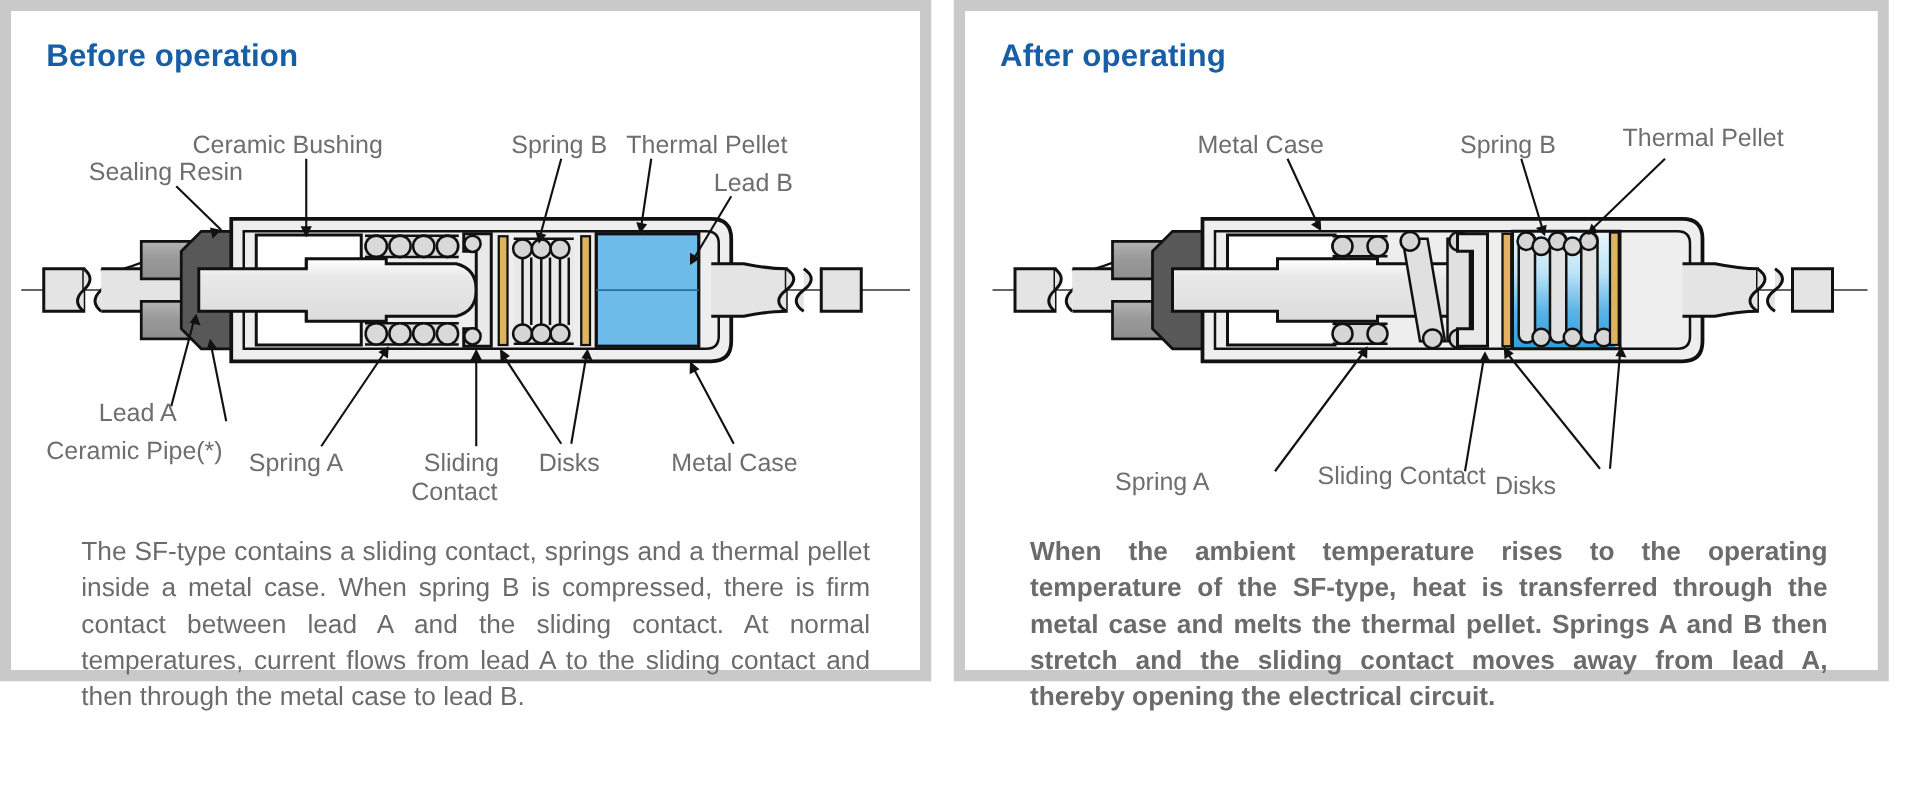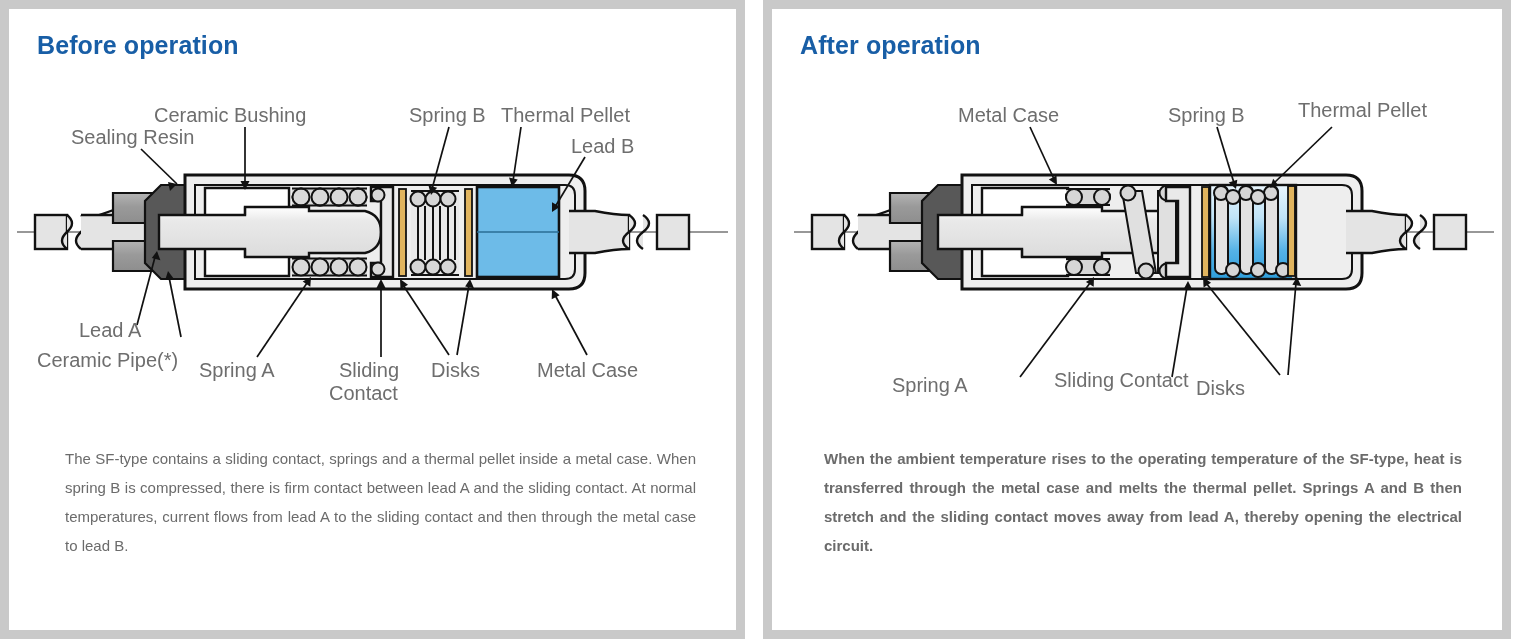--- a/index.html
+++ b/index.html
@@ -8,46 +8,45 @@
     background:#ffffff;
     font-family:"Liberation Sans", sans-serif;
     overflow:hidden;
   }
   .stage{
     position:relative;width:1538px;height:639px;
     display:flex;gap:18px;padding:0;box-sizing:border-box;
   }
   .panel{
     position:relative;
-    width:745px;height:639px;
+    width:745px;height:545px;
     box-sizing:border-box;
     border:9px solid #c9c9c9;
     background:#ffffff;
   }
   .panel.right{width:748px;}
   .panel-inner{position:relative;width:100%;height:100%;background:#fff;}
   .panel-title{
     position:absolute;
     left:28px;top:22px;
     font-size:25px;font-weight:bold;
     color:#185ea6;
     letter-spacing:0.1px;
     white-space:nowrap;
   }
   .diagram-wrap{position:absolute;left:0;top:78px;width:100%;height:320px;}
   .body-text{
     position:absolute;
     left:56px;right:40px;
     top:418px;
-    font-size:15px;
+    font-size:21px;
     line-height:29px;
     color:#6b6b6b;
     text-align:justify;
     text-justify:inter-word;
-    margin-top:17px;
   }
   .panel.right .body-text{left:52px;right:40px;font-weight:bold;}
   svg{display:block;}
   .lbl{font-family:"Liberation Sans", sans-serif;font-size:20px;fill:#6e6e6e;}
 </style>
 </head>
 <body>
 
 <div class="stage">
 
@@ -238,21 +237,21 @@
           <text class="lbl" x="528" y="290">Metal Case</text>
         </svg>
       </div>
 
       <div class="body-text">The SF-type contains a sliding contact, springs and a thermal pellet inside a metal case. When spring B is compressed, there is firm contact between lead A and the sliding contact. At normal temperatures, current flows from lead A to the sliding contact and then through the metal case to lead B.</div>
     </div>
   </div>
 
   <div class="panel right">
     <div class="panel-inner">
-      <div class="panel-title">After operation</div>
+      <div class="panel-title">After operating</div>
 
       <div class="diagram-wrap">
         <svg width="730" height="330" viewBox="0 0 730 330">
           <defs>
             <linearGradient id="tubeGradR" x1="0" y1="0" x2="0" y2="1">
               <stop offset="0%" stop-color="#ffffff"></stop>
               <stop offset="28%" stop-color="#e9e9e9"></stop>
               <stop offset="100%" stop-color="#dcdcdc"></stop>
             </linearGradient>
             <linearGradient id="pipeGradR" x1="0" y1="0" x2="0" y2="1">

